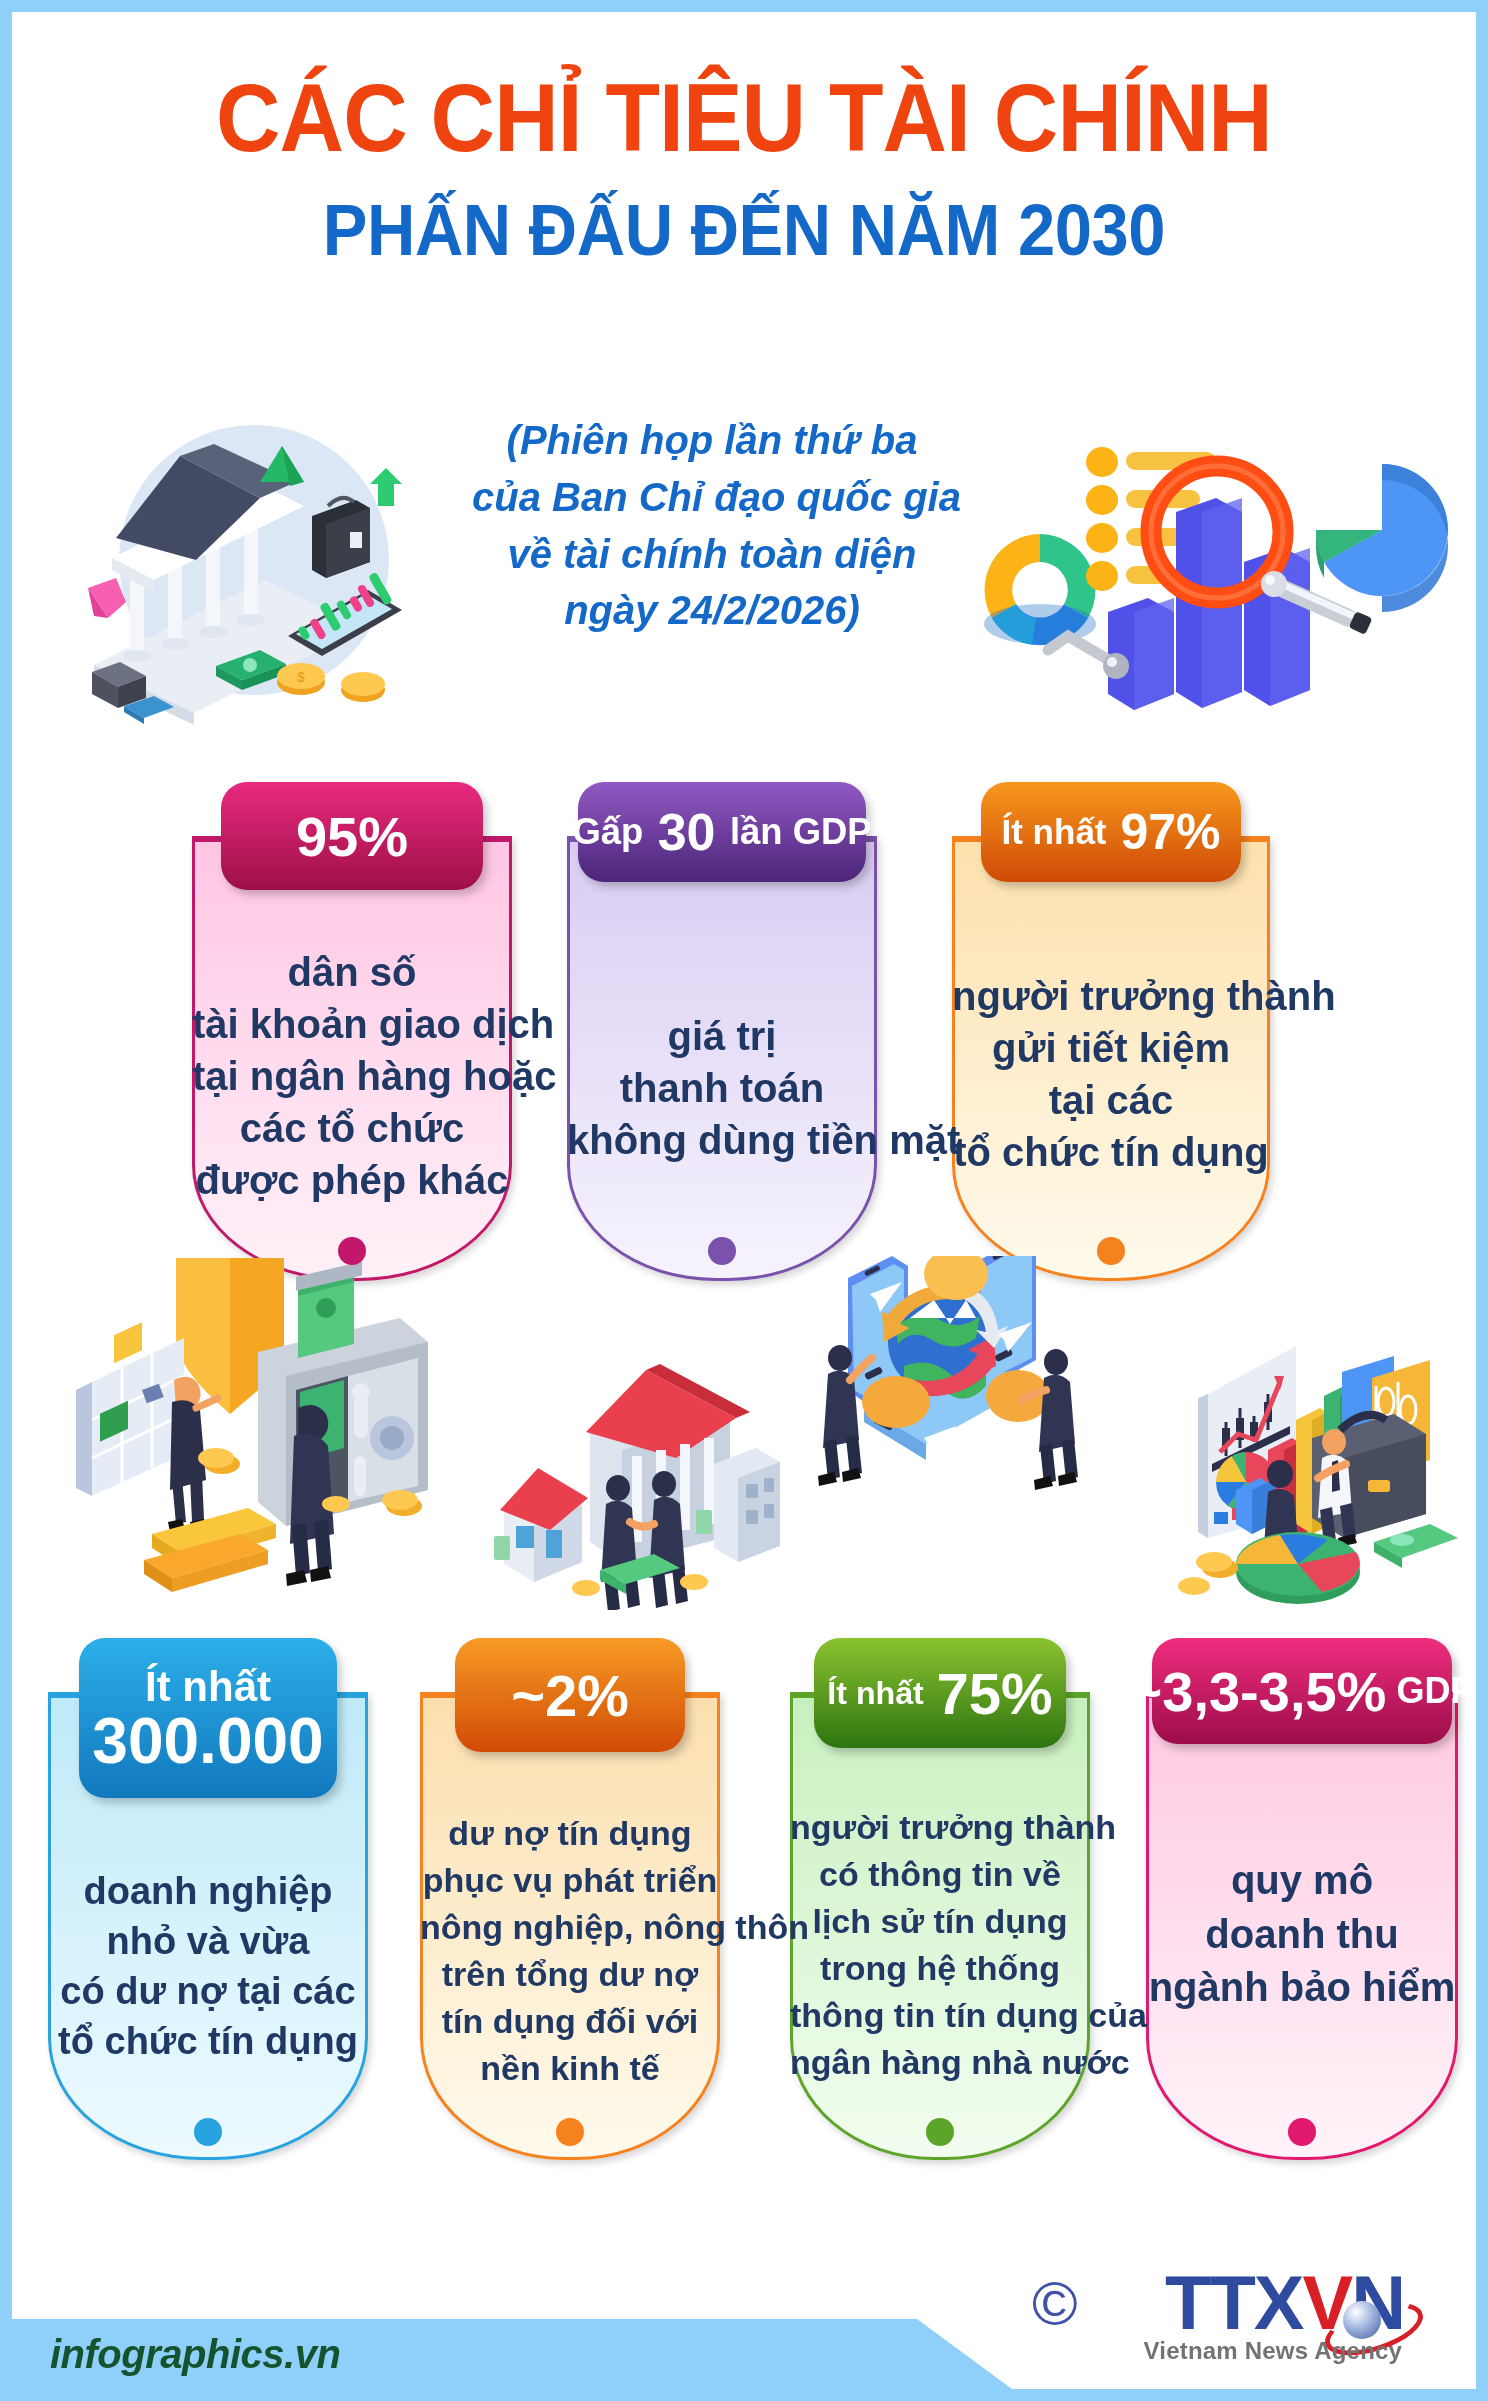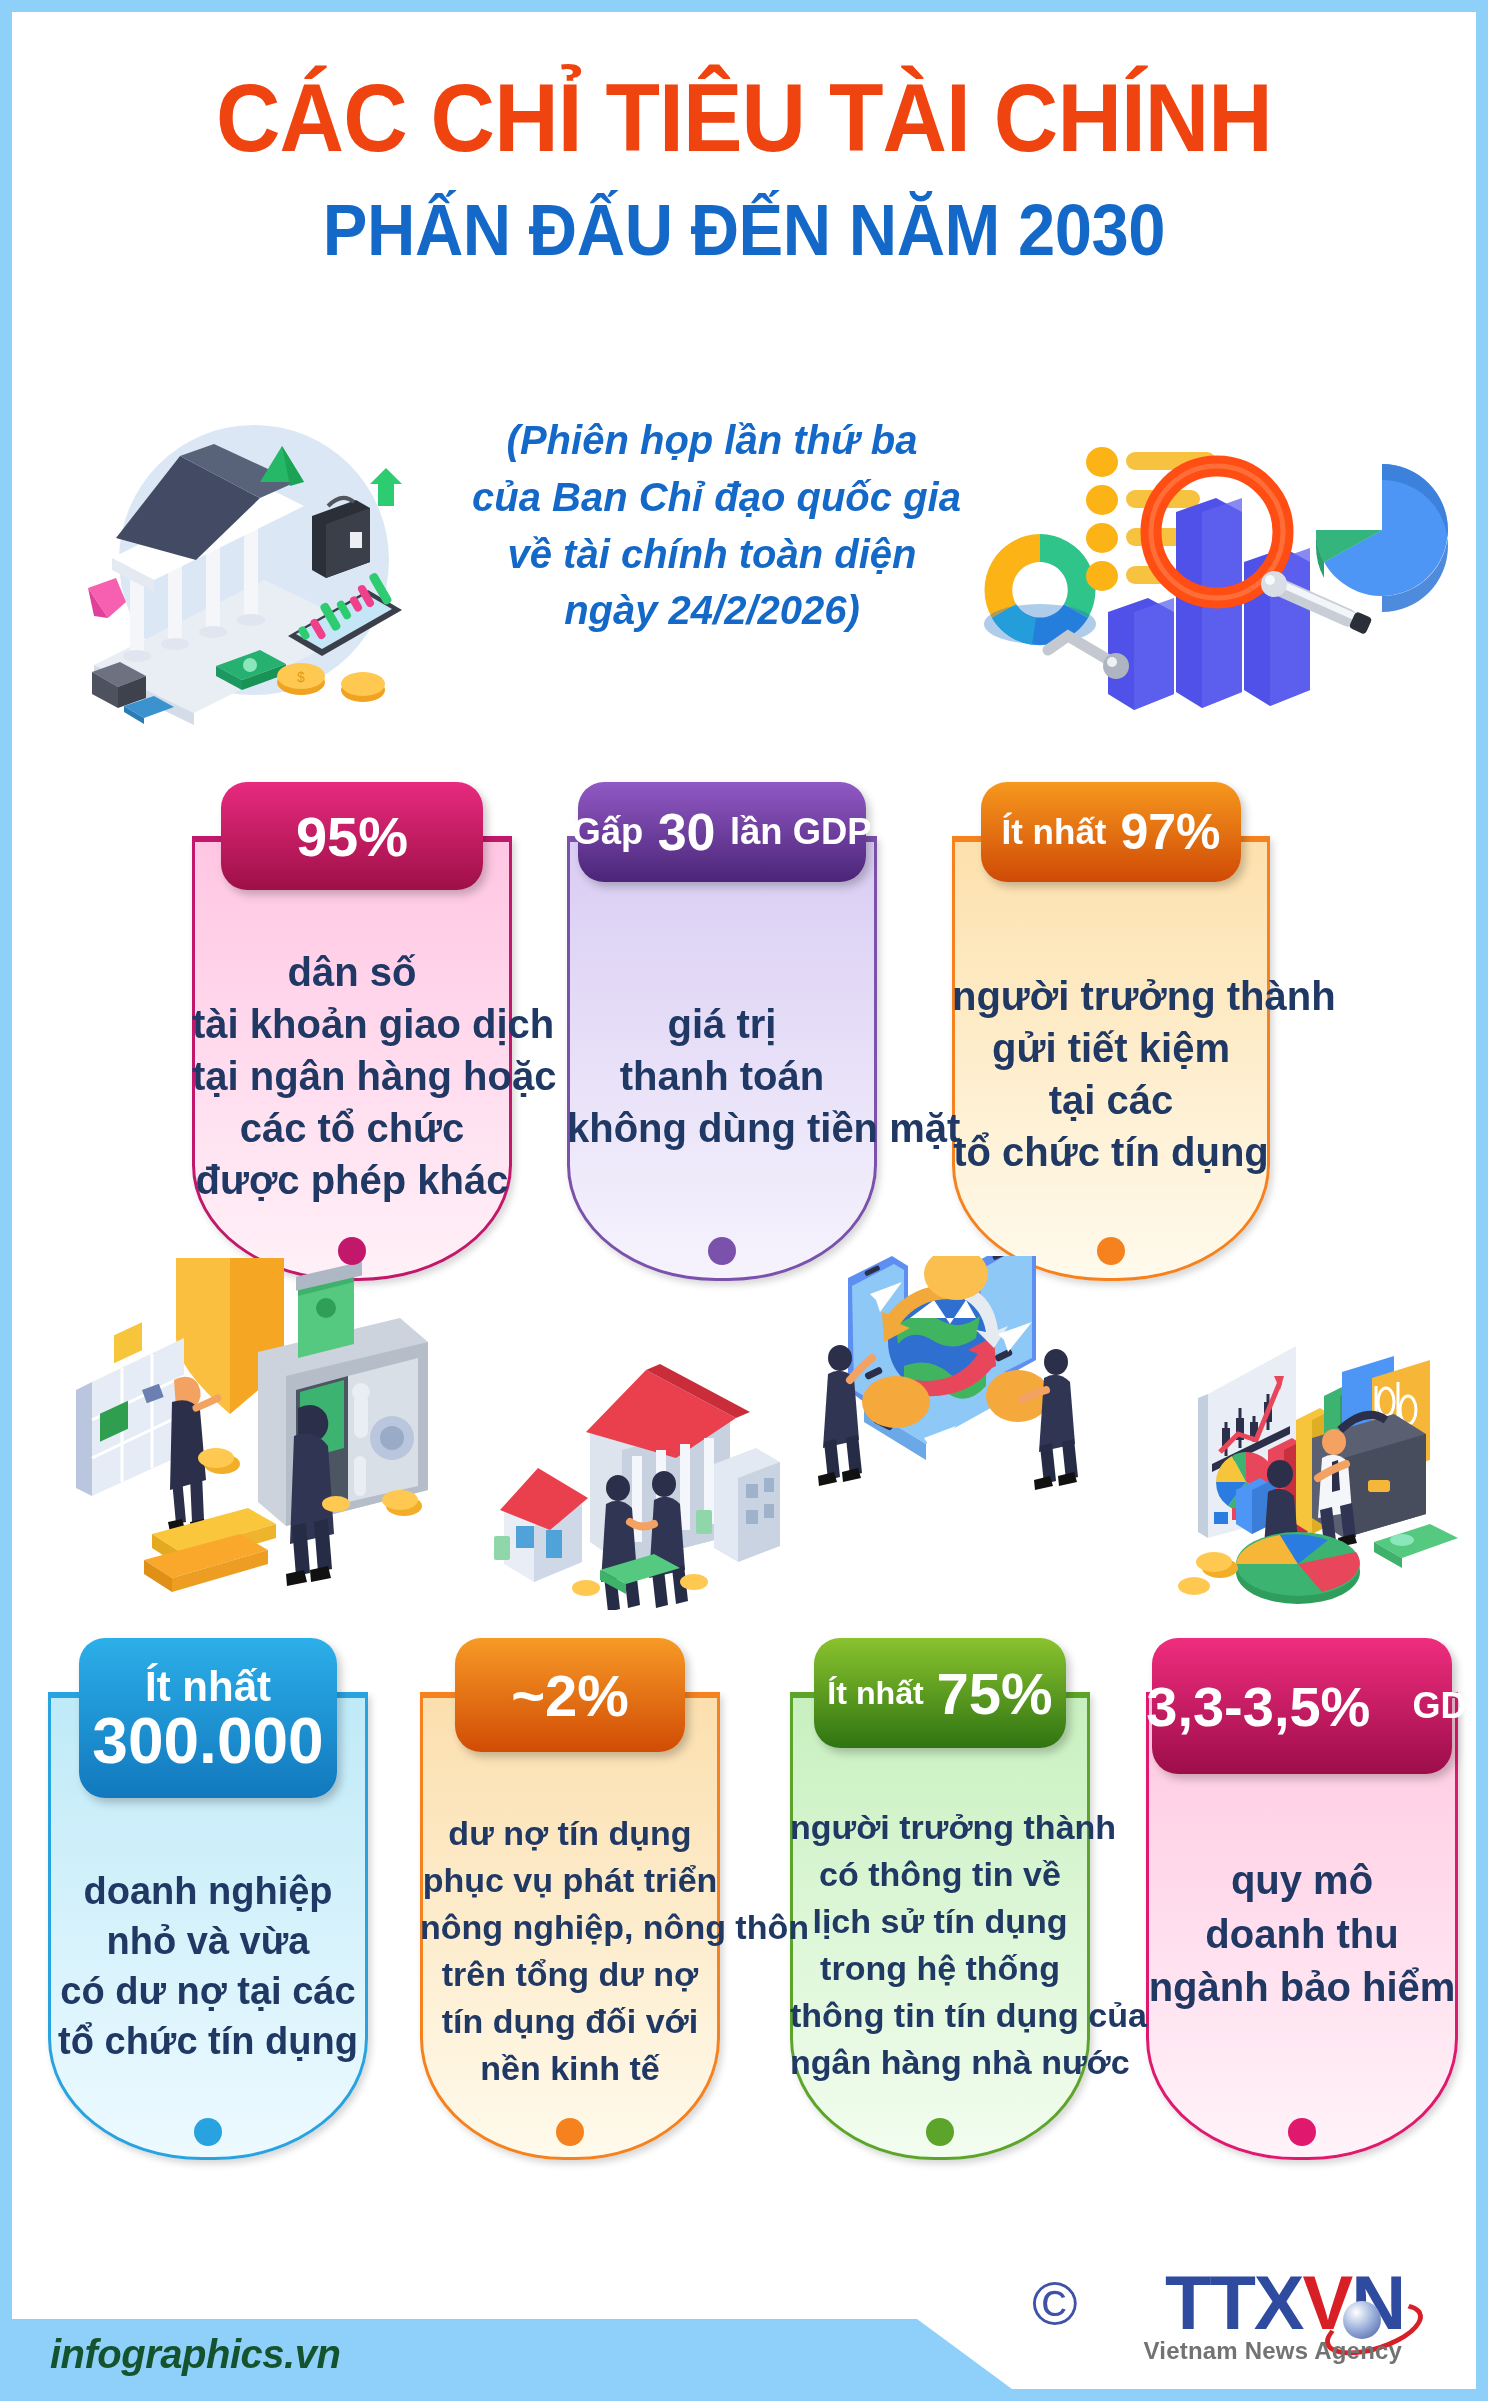--- a/index.html
+++ b/index.html
@@ -292,21 +292,21 @@
       <div>được phép khác</div>
     </div>
     <div class="dot" style="top:455px;"></div>
   </div>
 
   <div class="card" style="left:555px;top:770px;width:310px;--ac:#7b52ab;--c1:#d9cdf3;--c2:#f6f3fd;">
     <div class="body" style="height:445px;"></div>
     <div class="badge" style="width:288px;height:100px;font-size:52px;--b1:#9159c4;--b2:#4b2578;">
       <span class="sm">Gấp</span>&nbsp;<span class="lg">30</span>&nbsp;<span class="sm">lần GDP</span>
     </div>
-    <div class="txt" style="top:216px;font-size:40px;line-height:1.30;">
+    <div class="txt" style="top:228px;font-size:40px;line-height:1.30;">
       <div>giá trị</div>
       <div>thanh toán</div>
       <div>không dùng tiền mặt</div>
     </div>
     <div class="dot" style="top:455px;"></div>
   </div>
 
   <div class="card" style="left:940px;top:770px;width:318px;--ac:#f5821f;--c1:#fde1ad;--c2:#fffaec;">
     <div class="body" style="height:445px;"></div>
     <div class="badge" style="width:260px;height:100px;font-size:50px;--b1:#f7981e;--b2:#cf4a06;">
@@ -621,21 +621,21 @@
       <div>lịch sử tín dụng</div>
       <div>trong hệ thống</div>
       <div>thông tin tín dụng của</div>
       <div>ngân hàng nhà nước</div>
     </div>
     <div class="dot" style="top:480px;"></div>
   </div>
 
   <div class="card" style="left:1134px;top:1626px;width:312px;--ac:#e0196e;--c1:#ffc9e1;--c2:#fff3f9;">
     <div class="body" style="height:468px;"></div>
-    <div class="badge" style="width:300px;height:136px;font-size:56px;gap:16px;--b1:#ef2d7e;--b2:#9d0d4a;">
+    <div class="badge" style="width:300px;height:106px;font-size:56px;--b1:#ef2d7e;--b2:#9d0d4a;">
       <span class="lg">~3,3-3,5%</span>
         <span class="sm" style="font-size:36px;">&nbsp;</span>
         <span class="sm" style="font-size:36px;">GDP</span>
     </div>
     <div class="txt" style="top:216px;font-size:40px;line-height:1.34;">
       <div>quy mô</div>
       <div>doanh thu</div>
       <div>ngành bảo hiểm</div>
     </div>
     <div class="dot" style="top:480px;"></div>

